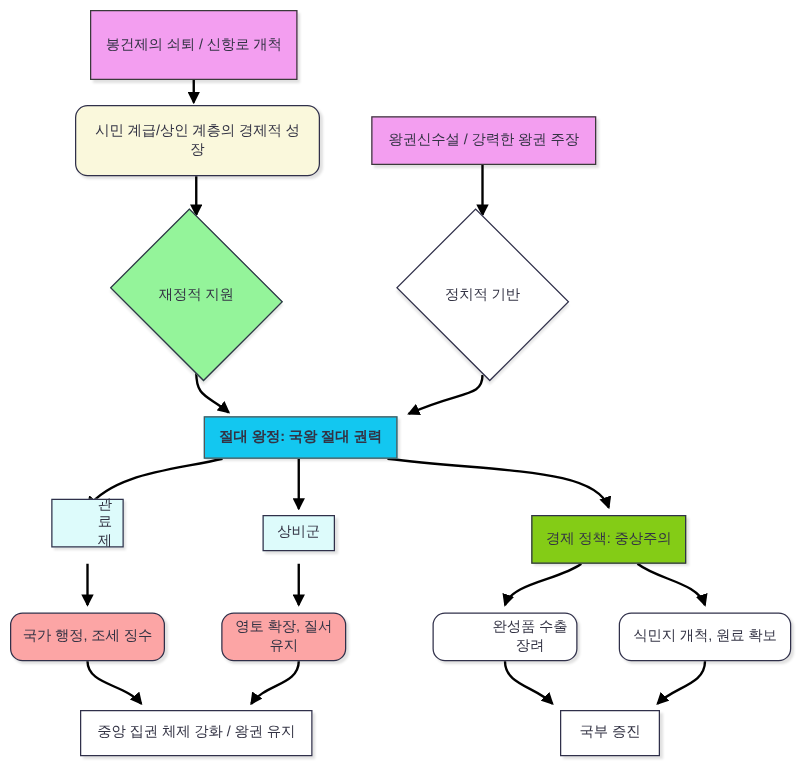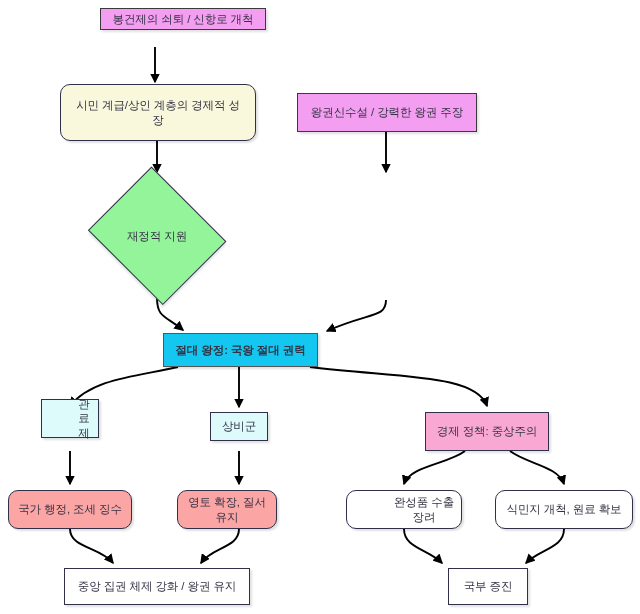--- a/index.html
+++ b/index.html
@@ -75,21 +75,21 @@
     z-index: 2;
   }
   
   .fill-magenta { background: #f39ef0; border-color: #3a3a3a; }
   .fill-cream   { background: #faf8dc; }
   .fill-green   { background: #94f49a; }
   .fill-white   { background: #ffffff; }
   .fill-cyan    { background: #13c7f0; border-color: #555555; font-weight: bold; }
   .fill-icecyan { background: #ddfbfb; }
   .fill-steel   { background: #fca5a5; }
-  .fill-lavender{ background: #f9a8d4; }
+  .fill-lavender{ background: #84cc16; }
 </style>
 </head>
 <body>
 
 <div id="diagram-canvas">
 
   <svg id="edge-layer" viewBox="0 0 640 614" width="640" height="614" xmlns="http://www.w3.org/2000/svg">
     <defs>
       <marker id="arrow" viewBox="0 0 10 10" refX="8.6" refY="5" markerWidth="5.2" markerHeight="5.2" orient="auto-start-reverse">
         <path d="M 0 0 L 10 5 L 0 10 z" fill="#000000"></path>
@@ -108,38 +108,42 @@
       <path d="M 239,451 L 239,484"></path>
       <path d="M 465,451 C 448,464 410,466 404,484"></path>
       <path d="M 510,451 C 527,464 558,466 564,484"></path>
       <path d="M 70,529 C 70,548 100,547 113,563"></path>
       <path d="M 239,529 C 239,548 212,547 201,563"></path>
       <path d="M 404,529 C 404,548 428,549 442,563"></path>
       <path d="M 564,529 C 564,548 540,549 526,563"></path>
     </g>
   </svg>
 
-  <div class="node shape-rect fill-magenta" style="left:72px; top:8px; width:166px; height:22px;margin-left:28px;">
+  <div class="node shape-rect fill-magenta" style="left:72px; top:8px; width:166px; height:56px;">
     <span class="node-label">봉건제의 쇠퇴 / 신항로 개척</span>
   </div>
 
   <div class="node shape-round fill-cream" style="left:60px; top:84px; width:196px; height:57px;">
     <span class="node-label">시민 계급/상인 계층의 경제적 성
 장</span>
   </div>
 
   <div class="node shape-rect fill-magenta" style="left:297px; top:93px; width:180px; height:39px;">
     <span class="node-label">왕권신수설 / 강력한 왕권 주장</span>
   </div>
 
   <div class="node shape-diamond" style="left:82px; top:172px; width:150px; height:128px;">
     <span class="dia-bg fill-green"></span>
     <span class="node-label">재정적 지원</span>
   </div>
 
+  <div class="node shape-diamond" style="left:311px; top:172px; width:150px; height:128px;">
+    <span class="dia-bg fill-white"></span>
+    <span class="node-label">정치적 기반</span>
+  </div>
 
   <div class="node shape-rect fill-cyan" style="left:163px; top:333px; width:155px; height:34px;">
     <span class="node-label">절대 왕정: 국왕 절대 권력</span>
   </div>
 
   <div class="node shape-rect fill-icecyan" style="left:41px; top:399px; width:58px; height:39px;padding-left:28px;">
     <span class="node-label">관료제</span>
   </div>
 
   <div class="node shape-rect fill-icecyan" style="left:210px; top:412px; width:58px; height:29px;">

